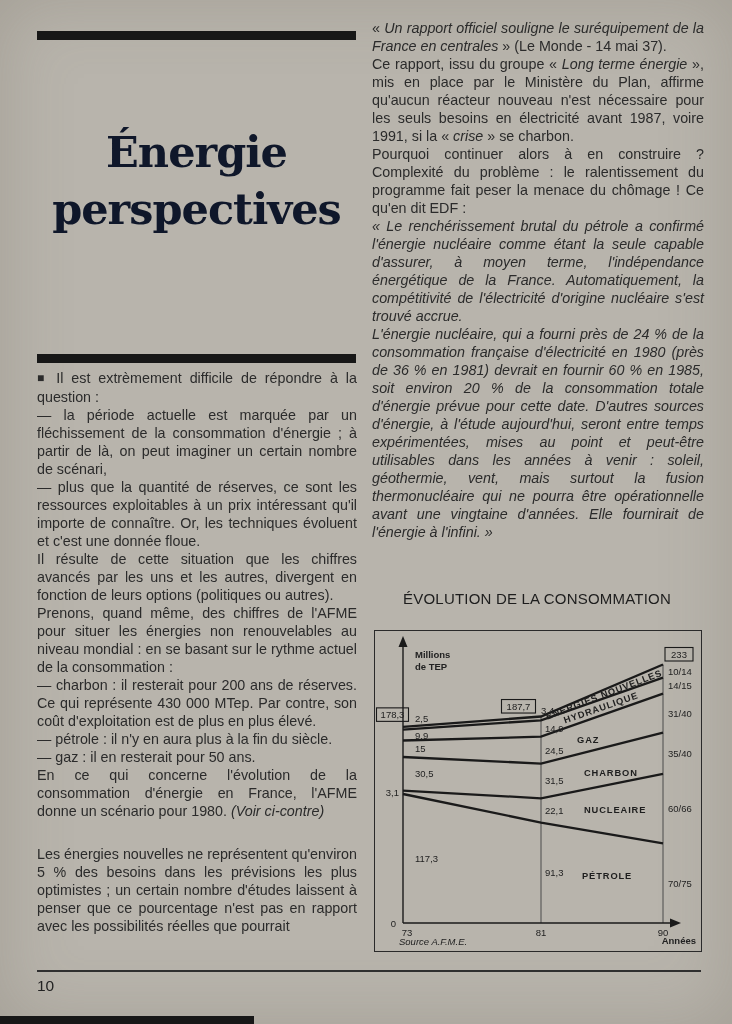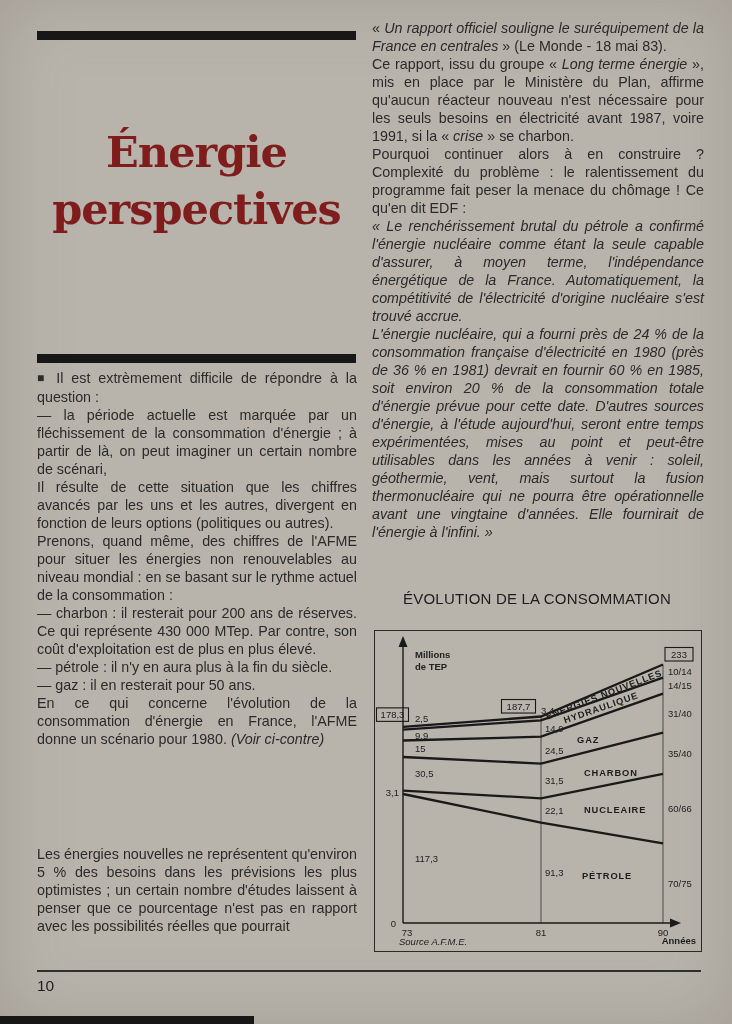--- a/index.html
+++ b/index.html
@@ -3,21 +3,21 @@
 <meta charset="utf-8">
 <style>
   html,body{margin:0;padding:0;}
   body{width:732px;height:1024px;overflow:hidden;background:#b8b4ac;}
   .page{position:relative;width:732px;height:1024px;background:#ecease3;
         box-shadow:inset 0 0 70px rgba(110,104,90,.28);
         font-family:"Liberation Sans",sans-serif;color:#2b2b2b;}
   .bar{position:absolute;background:#171717;}
   .masthead-title{position:absolute;left:37px;top:124px;width:319px;text-align:center;
         font-family:"DejaVu Serif",serif;font-weight:bold;font-size:43px;line-height:57px;
-        color:#7f1d1d;letter-spacing:-1px;}
+        color:#0f172a;letter-spacing:-1px;}
   .col{position:absolute;font-size:14.3px;line-height:18px;}
   .col p{margin:0;text-align:justify;}
   .it{font-style:italic;margin-top:36px;}
   .sq{font-size:12px;padding-right:8px;position:relative;top:-1px;}
   .footnote{position:absolute;left:40px;top:933px;width:340px;
         font-family:"Liberation Serif",serif;font-style:italic;font-size:11.5px;color:#3a3a3a;}
   .footer-rule{position:absolute;left:37px;top:970px;width:664px;height:2px;background:#2f2f2f;}
   .page-number{position:absolute;left:37px;top:977px;font-size:15.5px;color:#222;}
   .chart-title{position:absolute;left:372px;top:589px;width:330px;text-align:center;
         font-weight:normal;font-size:15px;line-height:19px;color:#1d1d1d;letter-spacing:.2px;}
@@ -35,34 +35,35 @@
   <div class="masthead-title">
     <div>Énergie</div>
     <div>perspectives</div>
   </div>
 
   <div class="bar" style="left:37px;top:354px;width:319px;height:9px;"></div>
 
   <div class="col" style="left:37px;top:369px;width:320px;">
       <p><span class="sq">■</span><span>Il est extrèmement difficile de répondre à la question :</span></p>
       <p><span>— la période actuelle est marquée par un fléchissement de la consommation d'énergie ; à partir de là, on peut imaginer un certain nombre de scénari,</span></p>
+      <p><span>— plus que la quantité de réserves, ce sont les ressources exploitables à un prix intéressant qu'il importe de connaître. Or, les techniques évoluent et c'est une donnée floue.</span></p>
       <p><span>Il résulte de cette situation que les chiffres avancés par les uns et les autres, divergent en fonction de leurs options (politiques ou autres).</span></p>
       <p><span>Prenons, quand même, des chiffres de l'AFME pour situer les énergies non renouvelables au niveau mondial : en se basant sur le rythme actuel de la consommation :</span></p>
       <p><span>— charbon : il resterait pour 200 ans de réserves. Ce qui représente 430 000 MTep. Par contre, son coût d'exploitation est de plus en plus élevé.</span></p>
       <p><span>— pétrole : il n'y en aura plus à la fin du siècle.</span></p>
       <p><span>— gaz : il en resterait pour 50 ans.</span></p>
       <p><span>En ce qui concerne l'évolution de la consommation d'énergie en France, l'AFME donne un scénario pour 1980. </span><span class="it">(Voir ci-contre)</span></p>
     </div>
 
   <div class="col" style="left:37px;top:845px;width:320px;">
       <p><span>Les énergies nouvelles ne représentent qu'environ 5 % des besoins dans les prévisions les plus optimistes ; un certain nombre d'études laissent à penser que ce pourcentage n'est pas en rapport avec les possibilités réelles que pourrait</span></p>
     </div>
 
   <div class="col" style="left:372px;top:19px;width:332px;">
-      <p><span>« </span><span class="it">Un rapport officiel souligne le suréquipement de la France en centrales</span><span> » (Le Monde - 18 mai 83).</span></p>
+      <p><span>« </span><span class="it">Un rapport officiel souligne le suréquipement de la France en centrales</span><span> » (Le Monde - 14 mai 37).</span></p>
       <p><span>Ce rapport, issu du groupe « </span><span class="it">Long terme énergie</span><span> », mis en place par le Ministère du Plan, affirme qu'aucun réacteur nouveau n'est nécessaire pour les seuls besoins en électricité avant 1987, voire 1991, si la « </span><span class="it">crise</span><span> » se charbon.</span></p>
       <p><span>Pourquoi continuer alors à en construire ? Complexité du problème : le ralentissement du programme fait peser la menace du chômage ! Ce qu'en dit EDF :</span></p>
       <p><span class="it">« Le renchérissement brutal du pétrole a confirmé l'énergie nucléaire comme étant la seule capable d'assurer, à moyen terme, l'indépendance énergétique de la France. Automatiquement, la compétitivité de l'électricité d'origine nucléaire s'est trouvé accrue.</span></p>
       <p><span class="it">L'énergie nucléaire, qui a fourni près de 24 % de la consommation française d'électricité en 1980 (près de 36 % en 1981) devrait en fournir 60 % en 1985, soit environ 20 % de la consommation totale d'énergie prévue pour cette date. D'autres sources d'énergie, à l'étude aujourd'hui, seront entre temps expérimentées, mises au point et peut-être utilisables dans les années à venir : soleil, géothermie, vent, mais surtout la fusion thermonucléaire qui ne pourra être opérationnelle avant une vingtaine d'années. Elle fournirait de l'énergie à l'infini. »</span></p>
     </div>
 
   <div class="chart-title">
     <div>ÉVOLUTION DE LA CONSOMMATION</div>
   </div>
 

